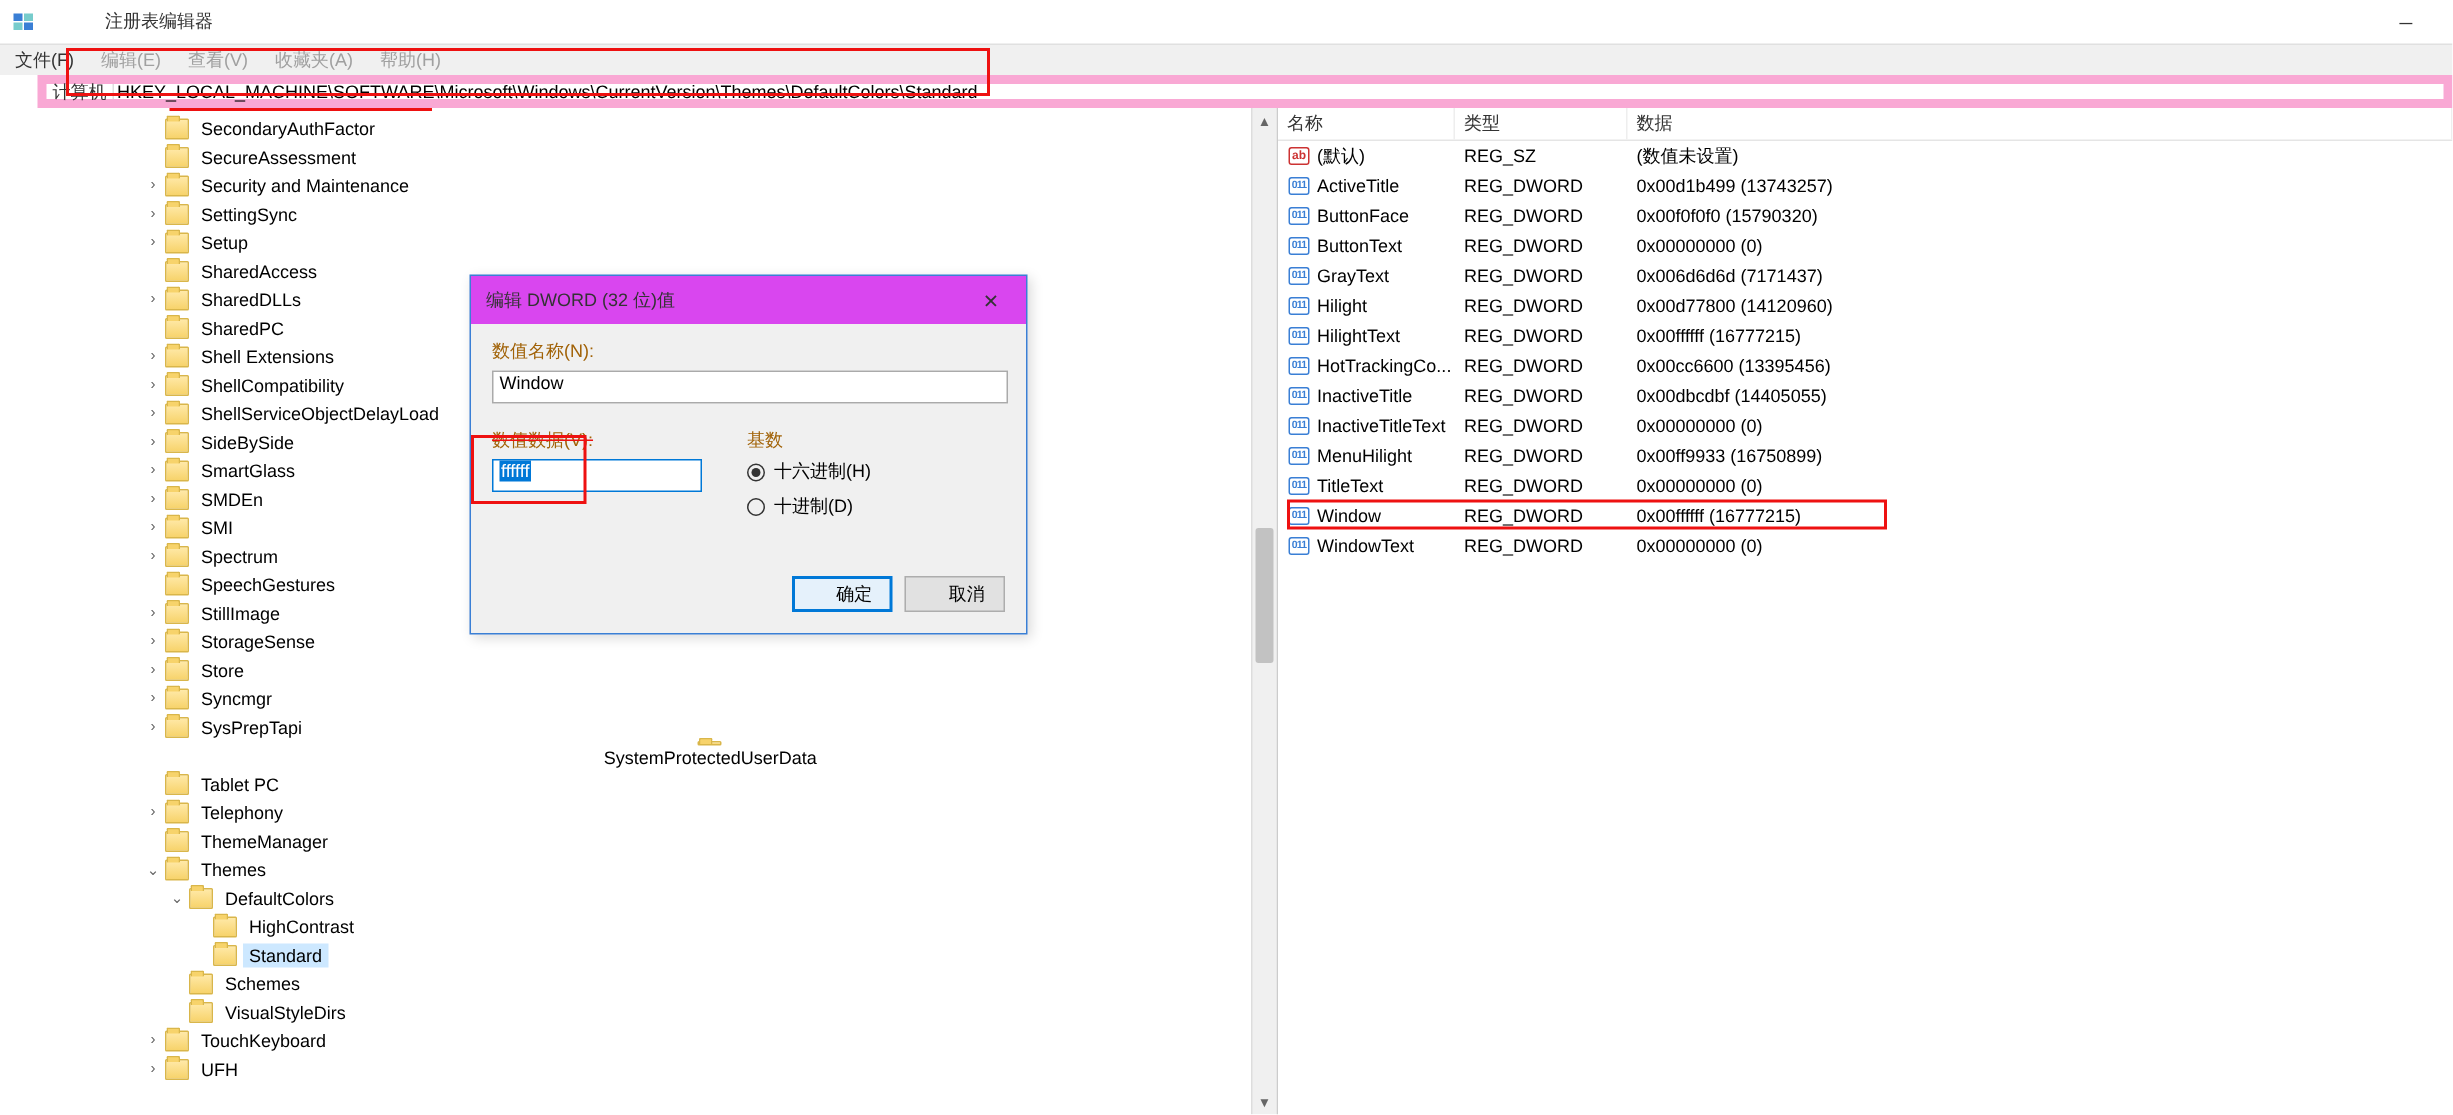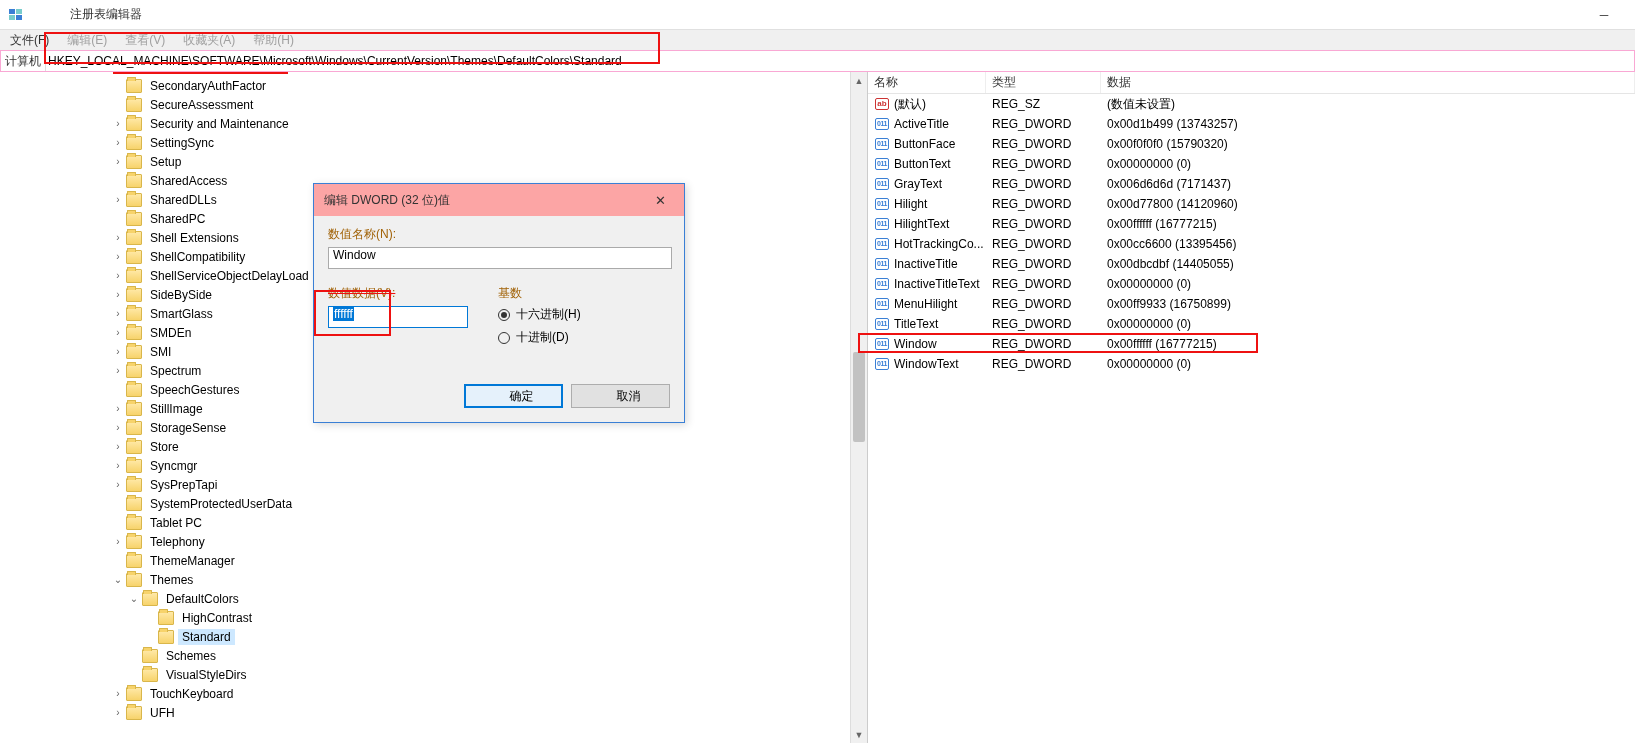--- a/index.html
+++ b/index.html
@@ -5,24 +5,24 @@
 * { box-sizing: border-box; margin: 0; padding: 0; font-family: "Microsoft YaHei", "Segoe UI", Tahoma, sans-serif; font-size: 12px; }
 body { background: #fff; width: 1635px; height: 743px; overflow: hidden; position: relative; }
 .titlebar { height: 30px; display: flex; align-items: center; padding: 0 8px; background: #fff; border-bottom: 1px solid #e0e0e0; gap: 40px; }
 .titlebar .app-icon { width: 16px; height: 16px; margin-right: 6px; display: inline-flex; align-items: center; justify-content: center; }
 .titlebar .title { color: #333; }
 .titlebar .win-controls { margin-left: auto; display: flex; gap: 0; }
 .win-btn { width: 46px; height: 30px; display: flex; align-items: center; justify-content: center; color: #333; }
 .menubar { height: 20px; display: flex; align-items: center; padding: 0 6px; gap: 10px; color: #333; background: #f0f0f0; }
 .menubar span { padding: 1px 4px; }
 .menubar .dim { color: #a0a0a0; }
-.addressbar { height: 22px; display: flex; align-items: center; border: 1px solid #f9a8d4; }
+.addressbar { height: 22px; display: flex; align-items: center; border: 6px solid #f9a8d4; margin-left: 25px; }
 .addressbar .label { padding: 0 4px; color: #333; border-right: 1px solid #ddd; height: 100%; display: flex; align-items: center; }
 .addressbar .path-wrap { flex: 1; height: 100%; display: flex; align-items: center; padding: 0 2px; }
-.content { display: flex; height: calc(100% - 72px); margin-left: 16px; }
+.content { display: flex; height: calc(100% - 72px); }
 .tree-pane { width: 852px; position: relative; overflow: hidden; border-right: 1px solid #ccc; }
 .tree { padding-top: 4px; }
 .tree-row { height: 19px; display: flex; align-items: center; white-space: nowrap; }
 .tree-row .expander { width: 12px; text-align: center; color: #666; font-size: 10px; }
 .tree-row .folder { width: 16px; height: 14px; margin: 0 4px 0 2px; background: linear-gradient(#ffe9a8,#f7d36b); border: 1px solid #d9b64a; border-radius: 1px; position: relative; }
 .tree-row .folder::before { content: ""; position: absolute; top: -3px; left: 0; width: 7px; height: 3px; background: #f7d36b; border: 1px solid #d9b64a; border-bottom: none; border-radius: 1px 1px 0 0; }
 .tree-row .label { padding: 1px 4px; }
 .tree-row.selected .label { background: #cde8ff; }
 .tree-scroll { position: absolute; right: 0; top: 0; bottom: 0; width: 17px; background: #f0f0f0; border-left: 1px solid #ddd; }
 .tree-scroll .thumb { position: absolute; left: 2px; right: 2px; top: 280px; height: 90px; background: #c2c2c2; border-radius: 2px; }
@@ -39,35 +39,35 @@
 .icon-bin { background: #fff; border: 1px solid #3a7fd5; border-radius: 2px; font-size: 7px; color: #3a7fd5; font-weight: bold; width: 14px; height: 12px; line-height: 10px; text-align: center; letter-spacing: -0.5px; }
 .name-cell { width: 118px; display: flex; align-items: center; }
 .type-cell { width: 115px; }
 .data-cell { flex: 1; }
 
 
 .anno { position: absolute; border: 2px solid #e11; pointer-events: none; z-index: 50; }
 
 
 .dialog { position: absolute; left: 313px; top: 183px; width: 372px; height: 240px; background: #f0f0f0; border: 1px solid #3a7fd5; box-shadow: 2px 2px 8px rgba(0,0,0,0.15); z-index: 40; }
-.dialog-title { height: 32px; background: #fca5a5; display: flex; align-items: center; padding: 0 10px; justify-content: flex-end; }
+.dialog-title { height: 32px; background: #d946ef; display: flex; align-items: center; padding: 0 10px; justify-content: flex-end; }
 .dialog-title .t { color: #333; }
 .dialog-title .close { margin-left: auto; font-size: 13px; color: #333; padding: 4px 8px; }
 .dialog-body { padding: 10px 14px; }
 .dlg-label { color: #a16207; margin-bottom: 4px; }
 .dlg-input-name { width: 344px; height: 22px; border: 1px solid #aaa; padding: 0 4px; background: #fff; margin-bottom: 16px; }
 .dlg-row { display: flex; gap: 30px; }
 .dlg-input-data { width: 140px; height: 22px; border: 1px solid #0078d7; padding: 0 4px; background: #fff; }
 .dlg-input-data .sel { background: #0078d7; color: #fff; padding: 0 1px; }
 .radio-wrap { font-size: 12px; }
 .radio-wrap label { display: flex; align-items: center; gap: 6px; margin-bottom: 6px; }
 .radio-circle { width: 12px; height: 12px; border: 1px solid #333; border-radius: 50%; display: inline-flex; align-items: center; justify-content: center; }
 .radio-circle.on::after { content: ""; width: 6px; height: 6px; background: #333; border-radius: 50%; }
 .dialog-buttons { position: absolute; bottom: 14px; right: 14px; display: flex; gap: 8px; }
-.dialog-buttons button { width: 99px; height: 24px; background: #e1e1e1; border: 1px solid #adadad; padding-left: 16px; }
+.dialog-buttons button { width: 67px; height: 24px; background: #e1e1e1; border: 1px solid #adadad; padding-left: 16px; }
 .dialog-buttons button.primary { border: 2px solid #0078d7; background: #e5f1fb; }
 </style>
 </head>
 <body>
 
 <div class="titlebar">
   <span class="app-icon">
     <svg width="16" height="16" viewBox="0 0 16 16">
         <rect x="1" y="2" width="6" height="5" fill="#3a7fd5"></rect>
         <rect x="8" y="2" width="6" height="5" fill="#7cc"></rect>
@@ -203,21 +203,21 @@
         <div class="tree-row" style="padding-left: 96px;">
           <span class="expander">›</span>
           <span class="folder"></span>
           <span class="label">Syncmgr</span>
         </div>
         <div class="tree-row" style="padding-left: 96px;">
           <span class="expander">›</span>
           <span class="folder"></span>
           <span class="label">SysPrepTapi</span>
         </div>
-        <div class="tree-row" style="padding-left: 96px;">
+        <div class="tree-row" style="padding-left: 96px; flex-direction: column;">
           <span class="expander"></span>
           <span class="folder"></span>
           <span class="label">SystemProtectedUserData</span>
         </div>
         <div class="tree-row" style="padding-left: 96px; align-items: center;">
           <span class="expander"></span>
           <span class="folder"></span>
           <span class="label">Tablet PC</span>
         </div>
         <div class="tree-row" style="padding-left: 96px;">

